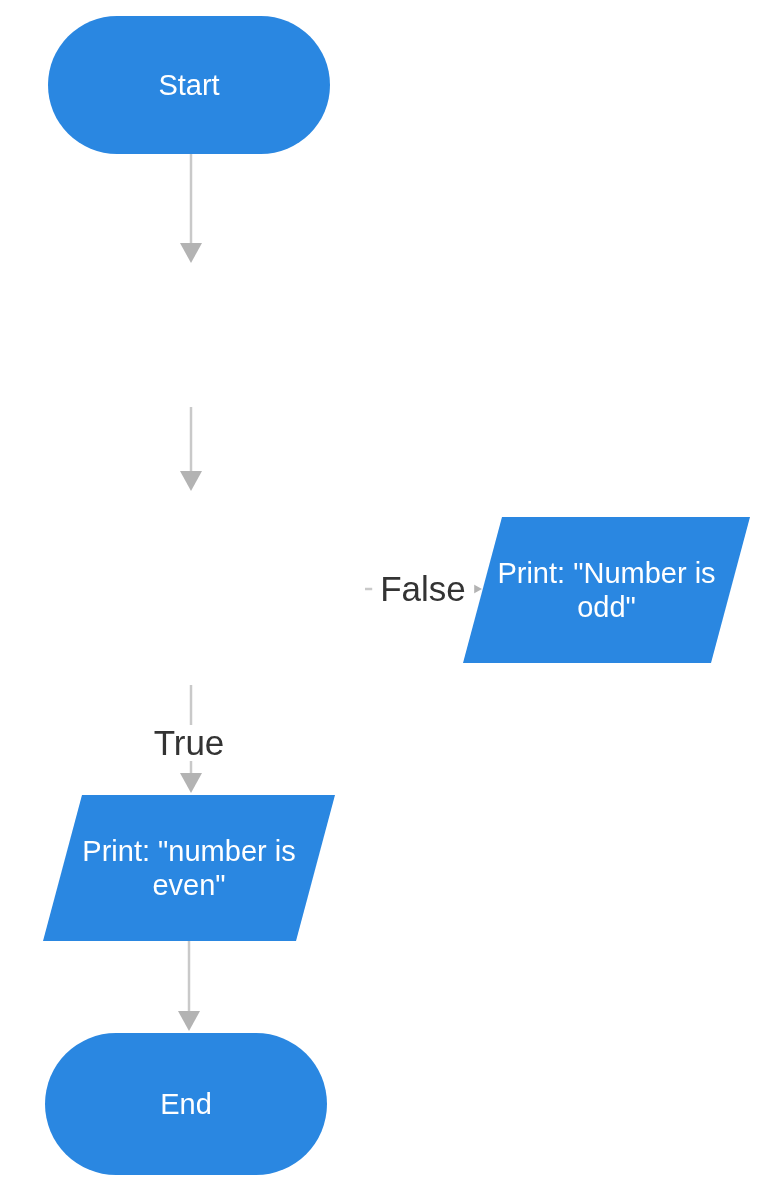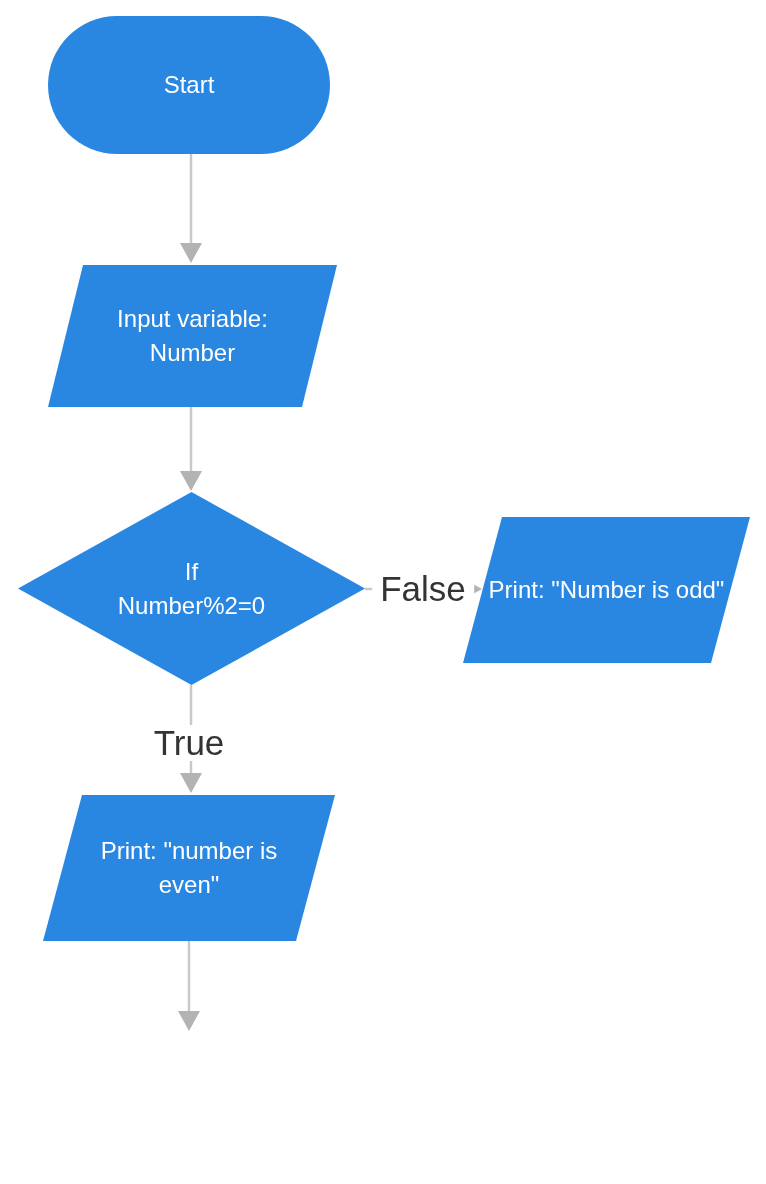--- a/index.html
+++ b/index.html
@@ -33,21 +33,21 @@
     stroke: none;
   }
   .node {
     position: absolute;
     background: var(--shape-fill, #2A87E1);
     color: var(--shape-text, #ffffff);
     display: flex;
     align-items: center;
     justify-content: center;
     text-align: center;
-    font-size: 24px;
+    font-size: 29px;
     line-height: 34px;
     z-index: 2;
   }
   .node .node-label { display: block; }
   .node-start  { left: 48px;  top: 16px;   width: 282px; height: 138px; border-radius: 69px; }
   .node-end    { left: 45px;  top: 1033px; width: 282px; height: 142px; border-radius: 71px; }
   .node-input  { left: 48px;  top: 265px;  width: 289px; height: 142px;
                  clip-path: polygon(35px 0, 100% 0, calc(100% - 35px) 100%, 0 100%); }
   .node-print-odd  { left: 463px; top: 517px; width: 287px; height: 146px;
                  clip-path: polygon(39px 0, 100% 0, calc(100% - 39px) 100%, 0 100%); }
@@ -93,33 +93,30 @@
     <polygon class="arrowhead" points="180,773 202,773 191,793"></polygon>
 
     <line class="connector" x1="189" y1="941" x2="189" y2="1013"></line>
     <polygon class="arrowhead" points="178,1011 200,1011 189,1031"></polygon>
   </svg>
 
   <div class="node node-start">
     <span class="node-label">Start</span>
   </div>
 
-  <div class="node node-input">
-    <span class="node-label">Input variable: Number</span>
-  </div>
 
-  <div class="node node-decision">
-    <span class="node-label">If Number%2=0</span>
-  </div>
 
   <div class="node node-print-odd">
     <span class="node-label">Print: "Number is odd"</span>
   </div>
 
   <div class="node node-print-even">
     <span class="node-label">Print: "number is even"</span>
   </div>
 
+  <div class="node node-end">
+    <span class="node-label">End</span>
+  </div>
 
   <div class="edge-label label-false">False</div>
   <div class="edge-label label-true">True</div>
 
 </div>
 
 </body></html>

